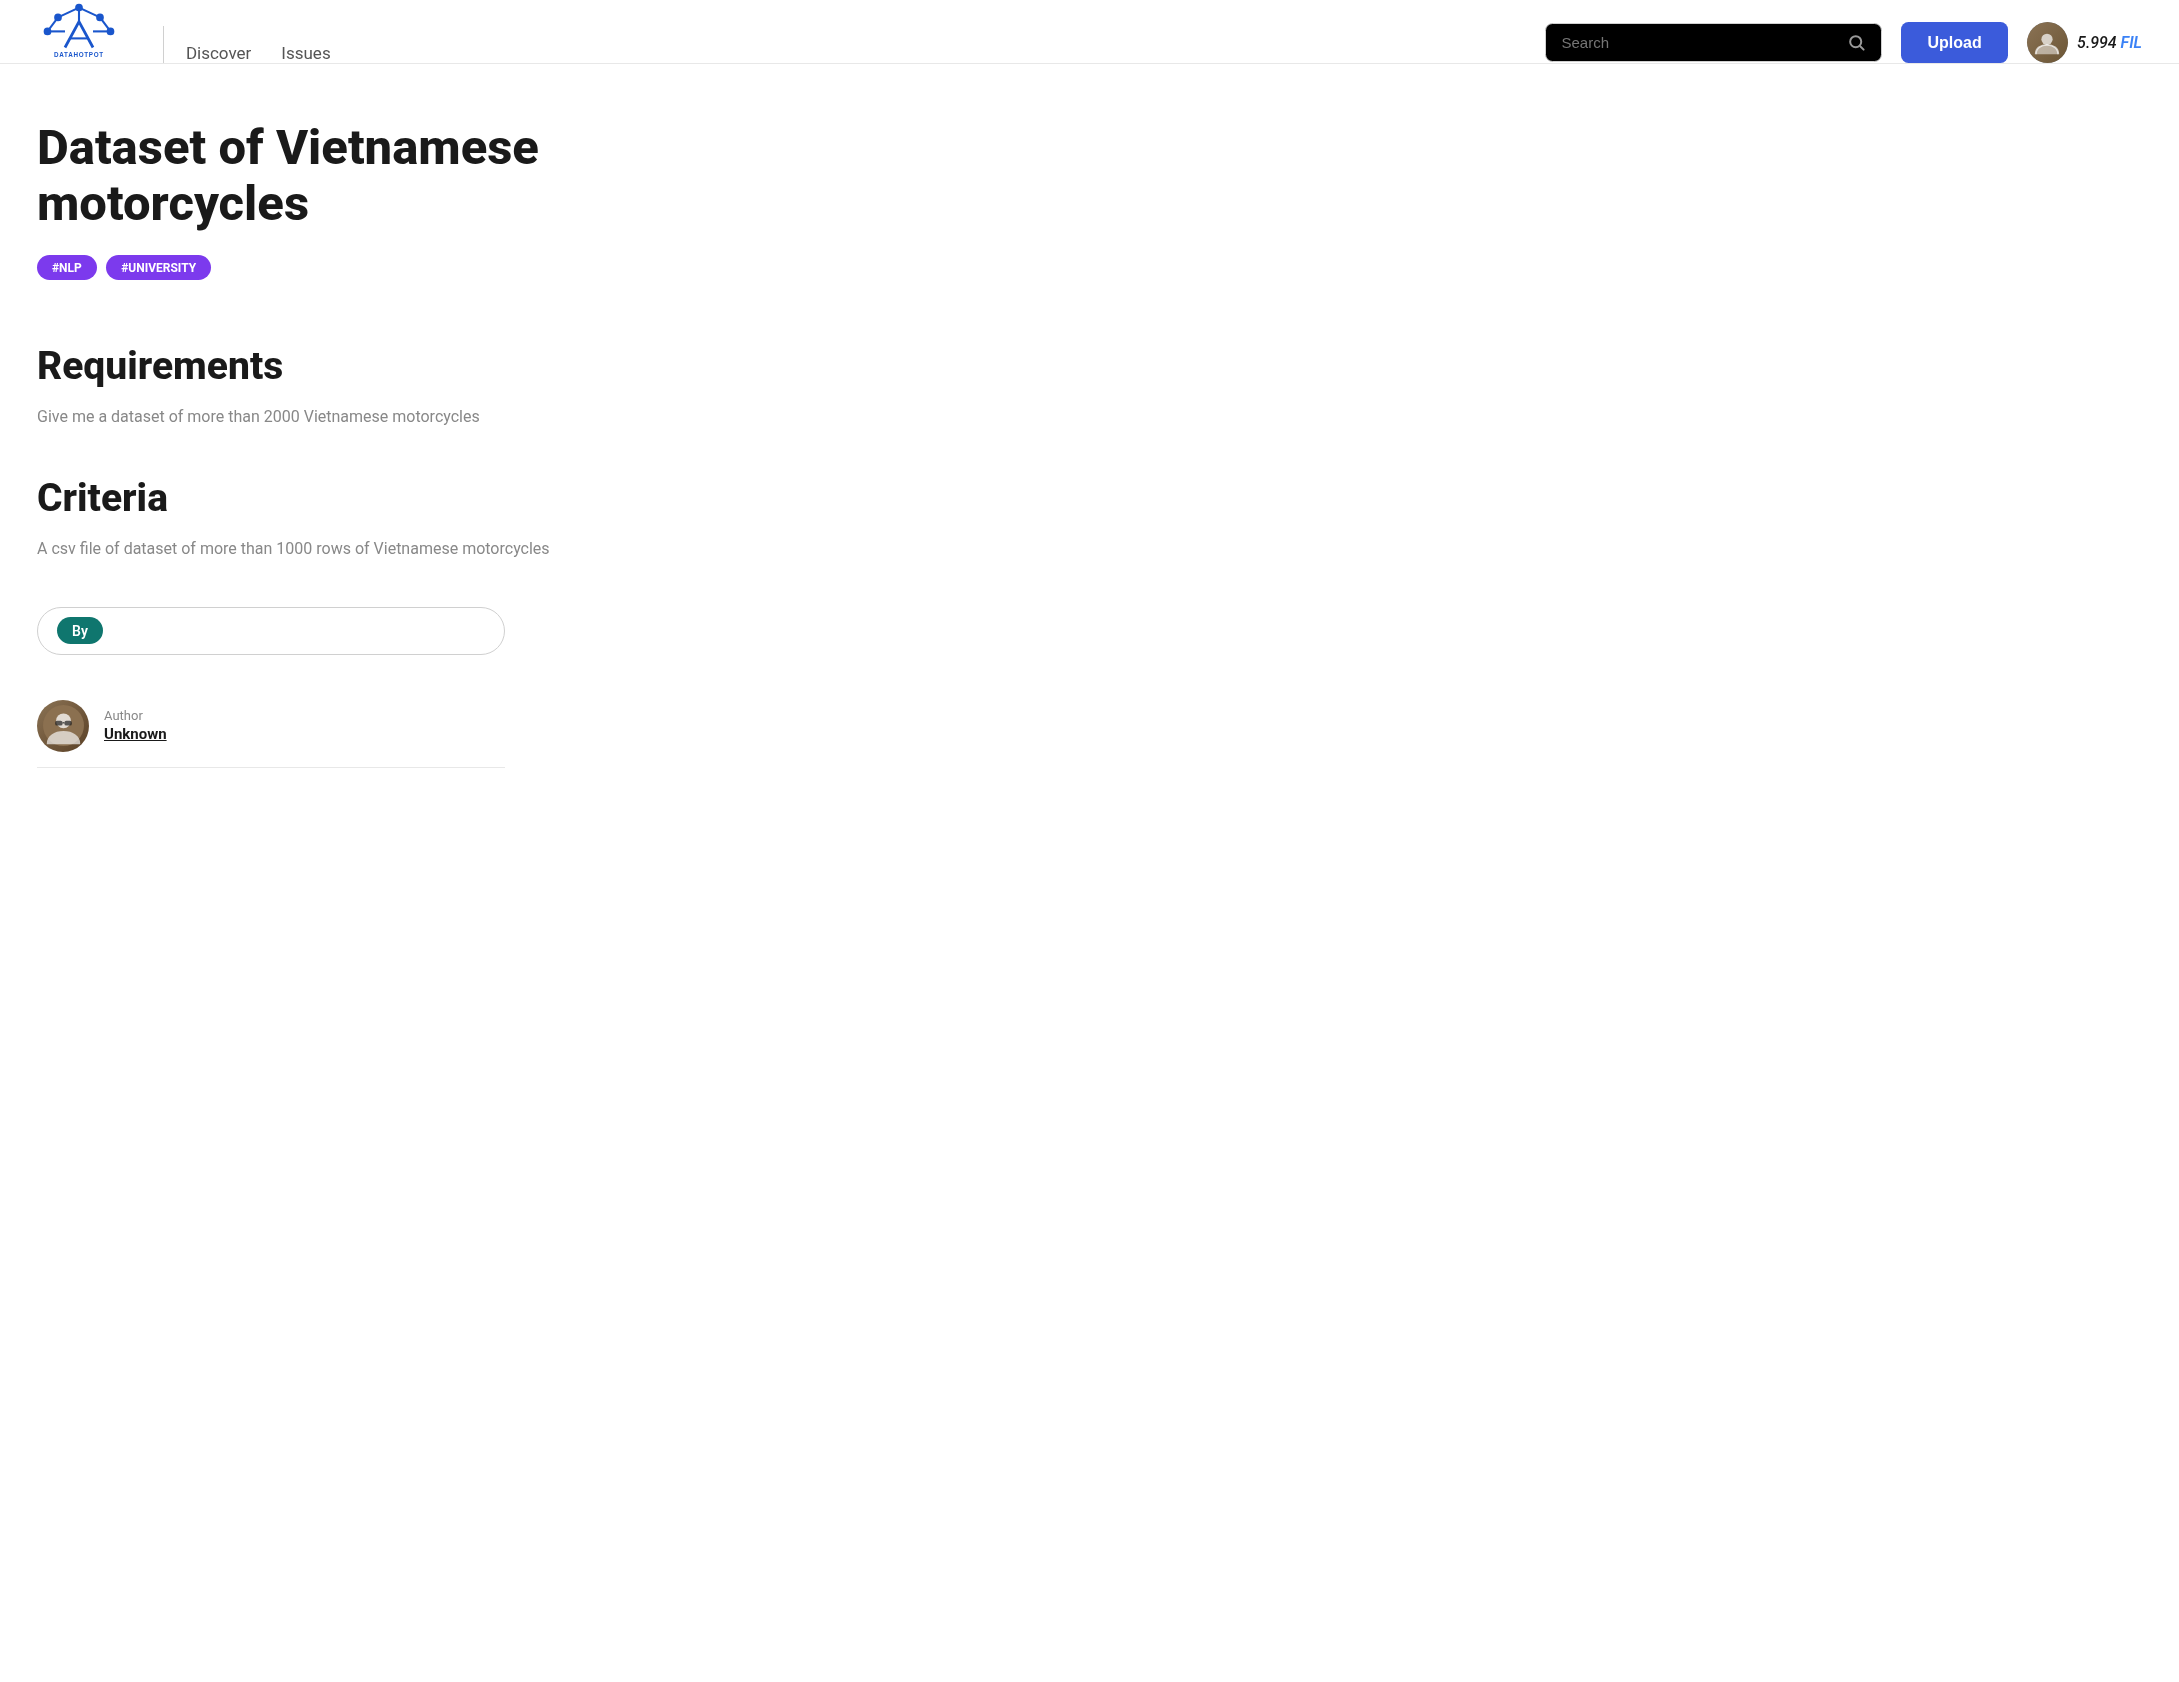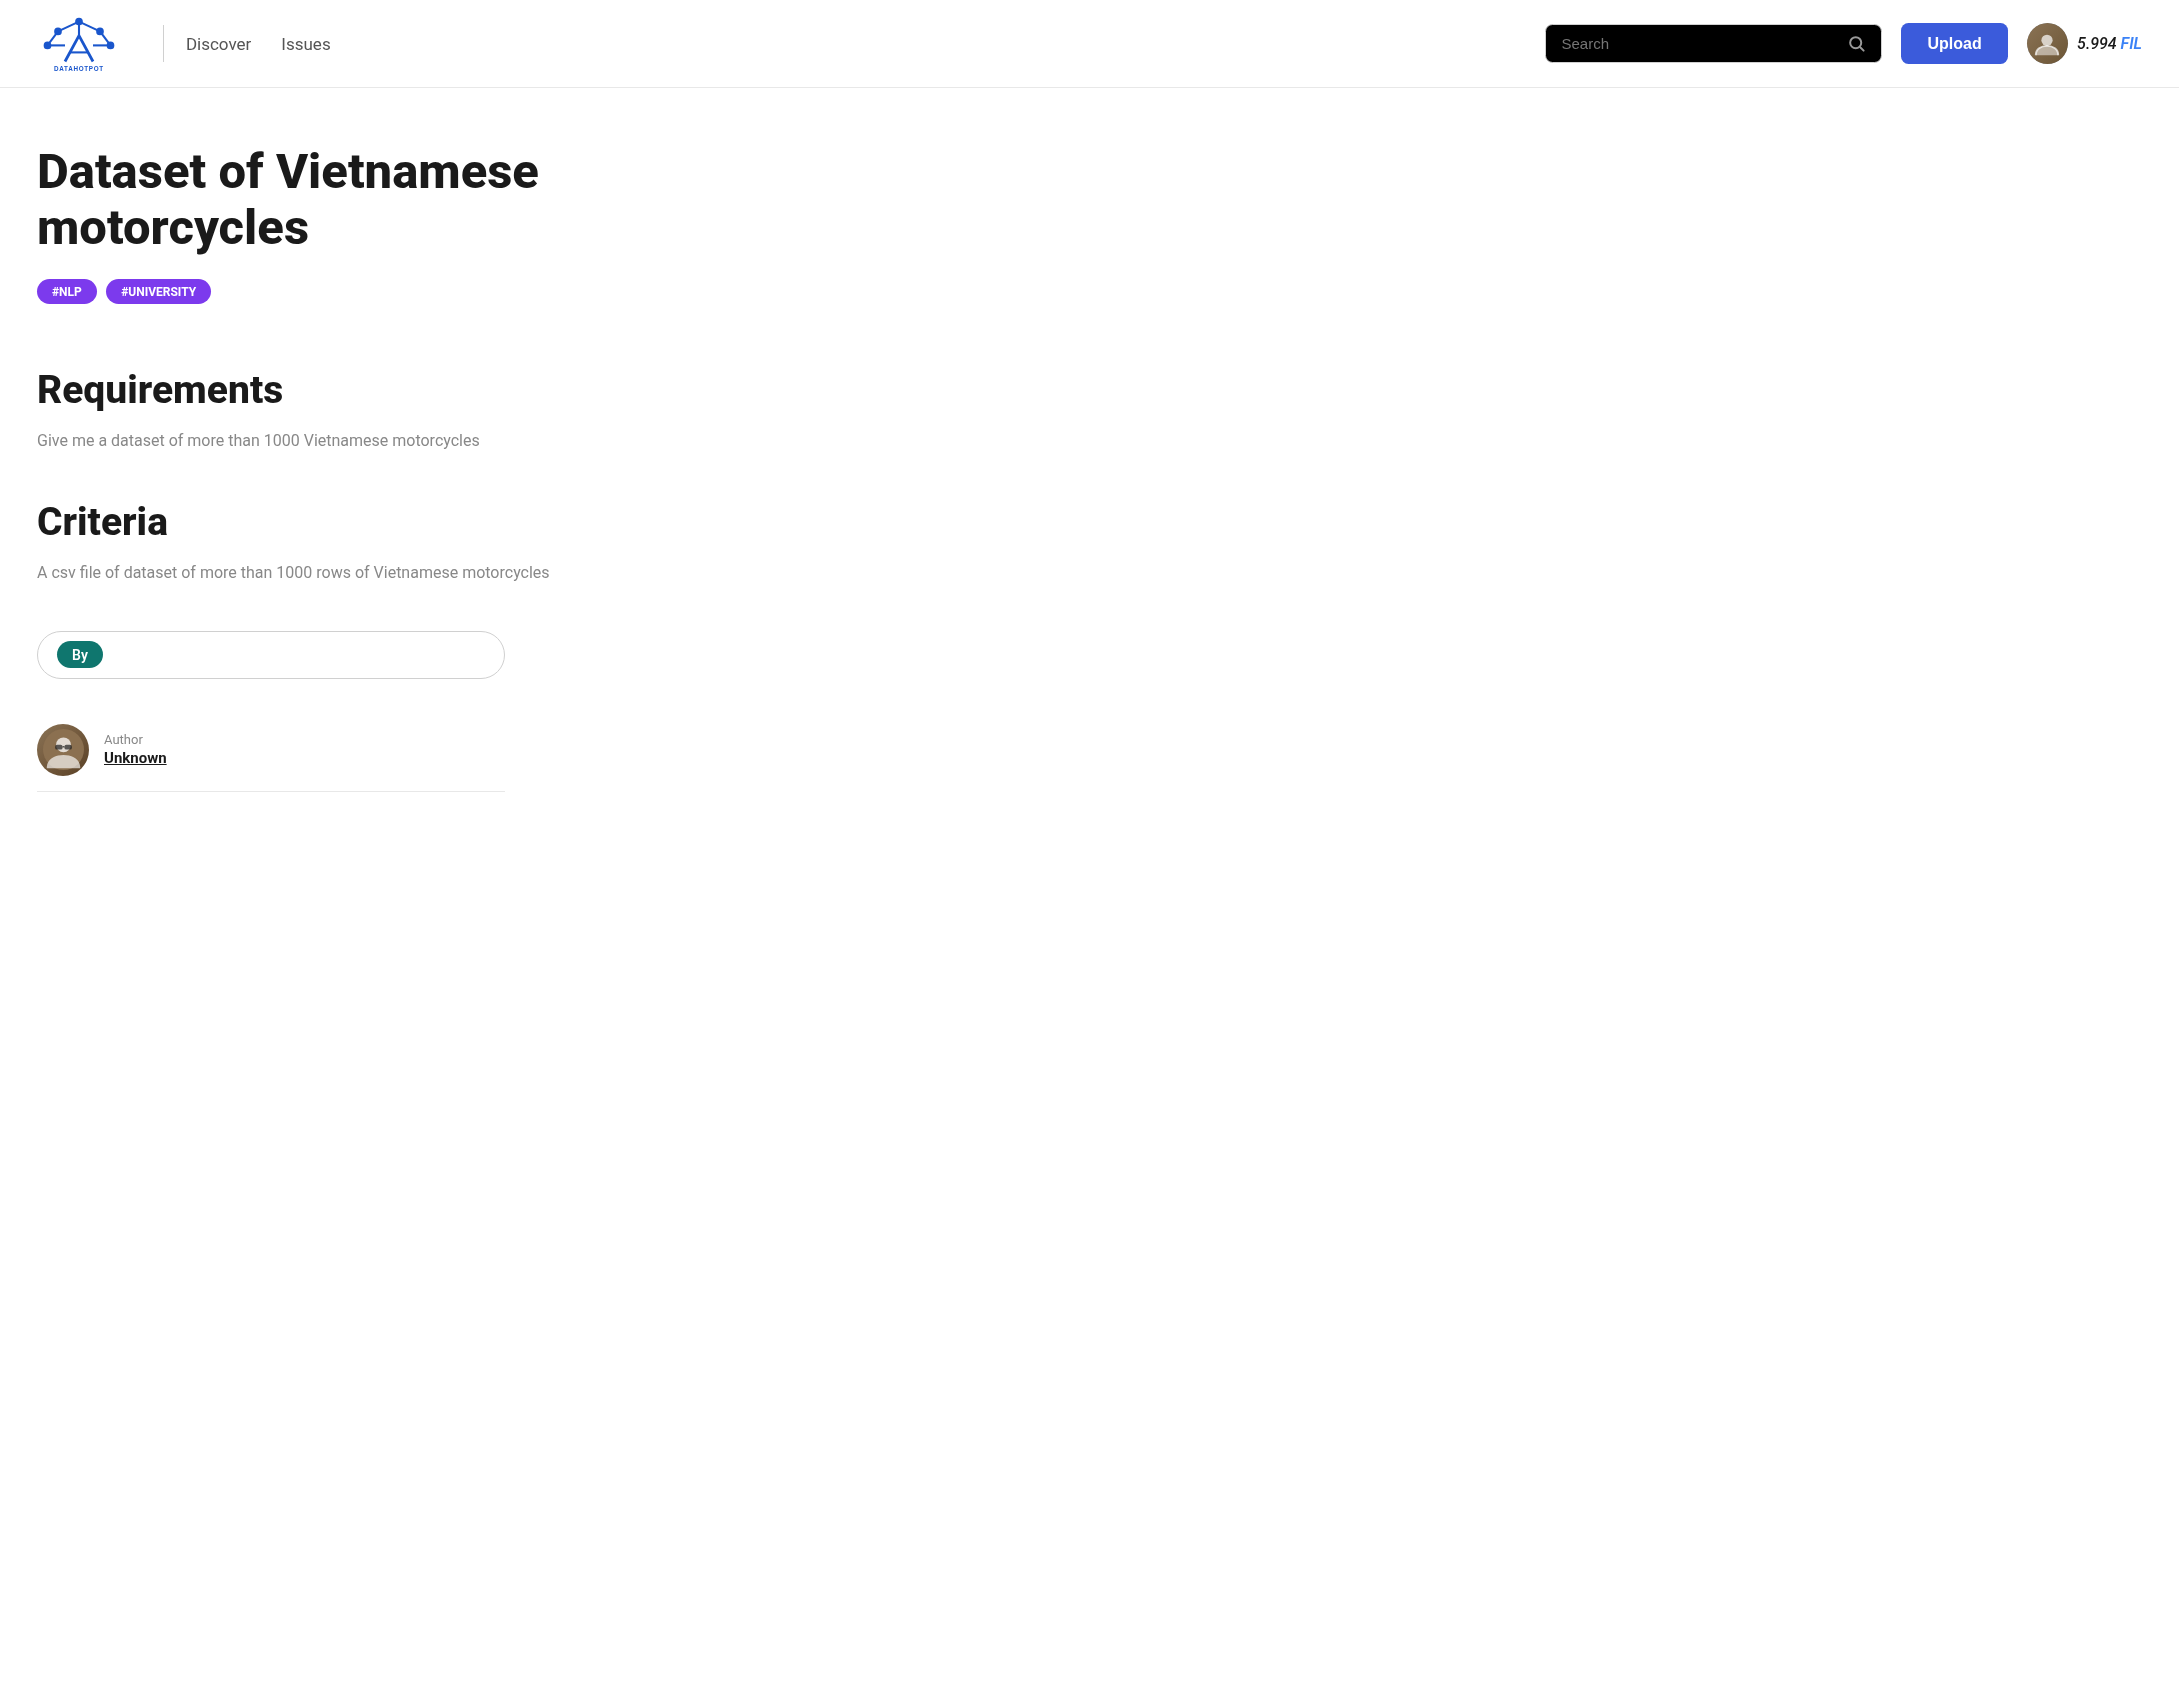--- a/index.html
+++ b/index.html
@@ -10,23 +10,23 @@
 
     body {
       font-family: -apple-system, BlinkMacSystemFont, 'Segoe UI', Roboto, Helvetica, Arial, sans-serif;
       background: #ffffff;
       color: #1a1a1a;
     }
 
     
     .header {
       display: flex;
-      align-items: center;
+      align-items: flex-end;
       padding: 0 37px;
-      height: 88px;
+      height: 64px;
       border-bottom: 0.9px solid #e8e8e8;
       background: #ffffff;
     }
 
     .logo-area {
       display: flex;
       align-items: center;
       gap: 0;
       margin-right: 19px;
     }
@@ -324,21 +324,21 @@
 <main class="main-content">
 
   <h1 class="page-title">Dataset of Vietnamese motorcycles</h1>
 
   <div class="tags-row">
     <span class="tag tag-nlp">#NLP</span>
     <span class="tag tag-university">#UNIVERSITY</span>
   </div>
 
   <h2 class="section-title">Requirements</h2>
-  <p class="section-text">Give me a dataset of more than 1000 Vietnamese motorcycles</p>
+  <p class="section-text">Give me a dataset of more than 2000 Vietnamese motorcycles</p>
 
   <h2 class="section-title">Criteria</h2>
   <p class="section-text">A csv file of dataset of more than 1000 rows of Vietnamese motorcycles</p>
 
   <div class="by-bar">
     <span class="by-label">By</span>
   </div>
 
   <div class="author-section">
     <div class="author-avatar">

